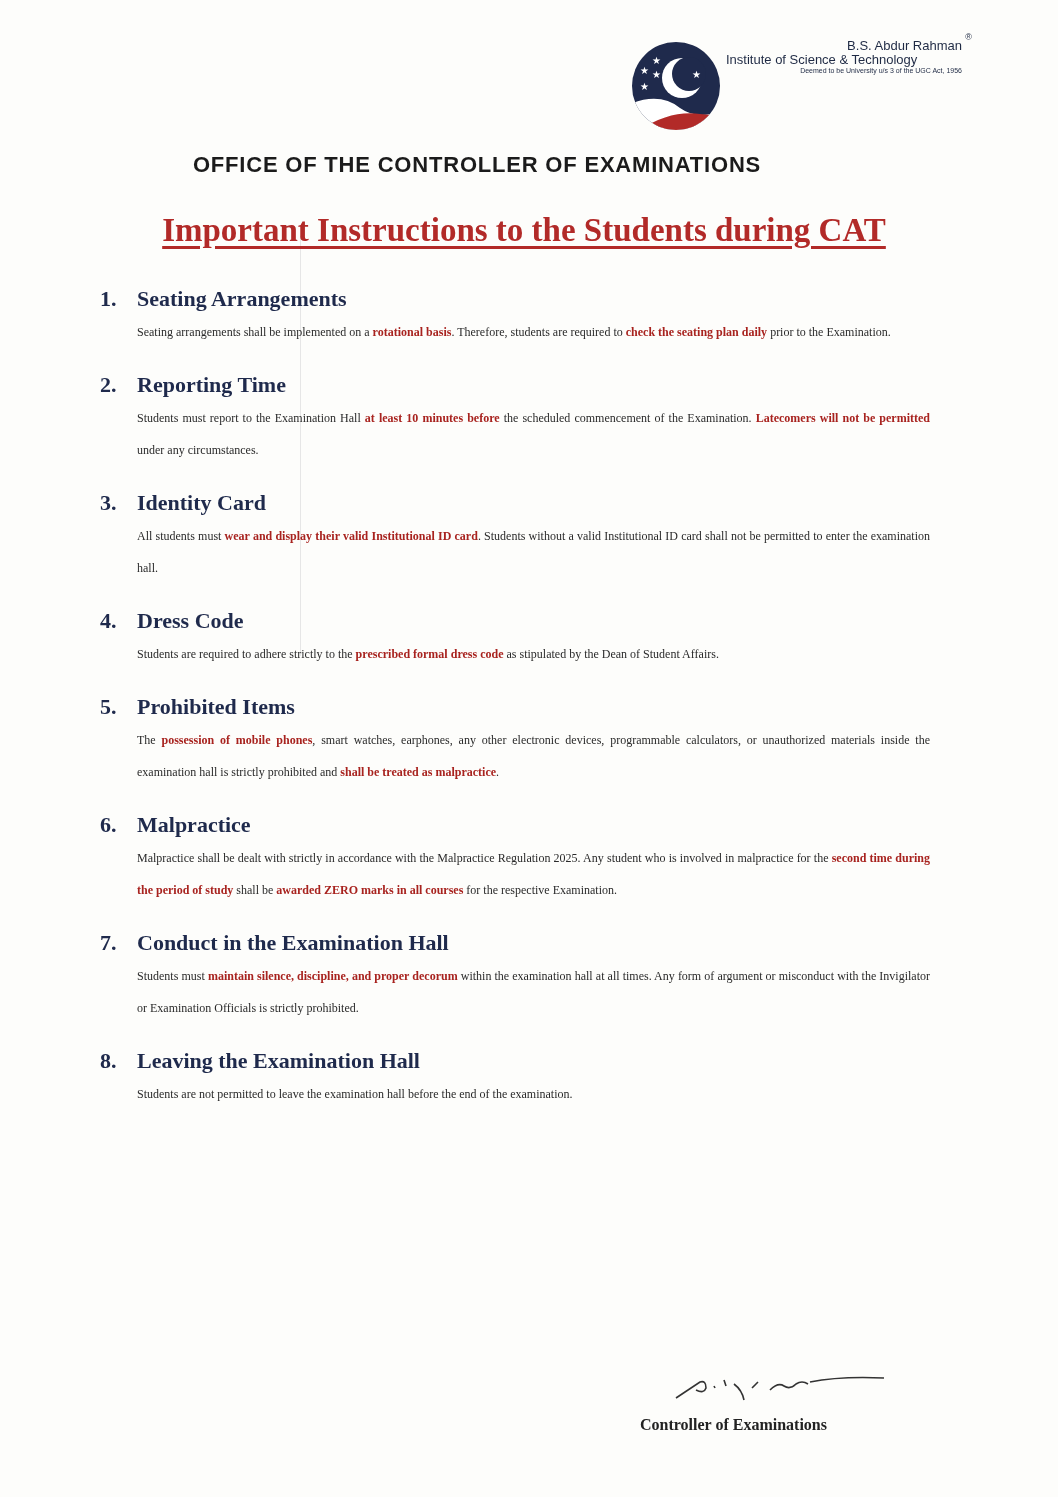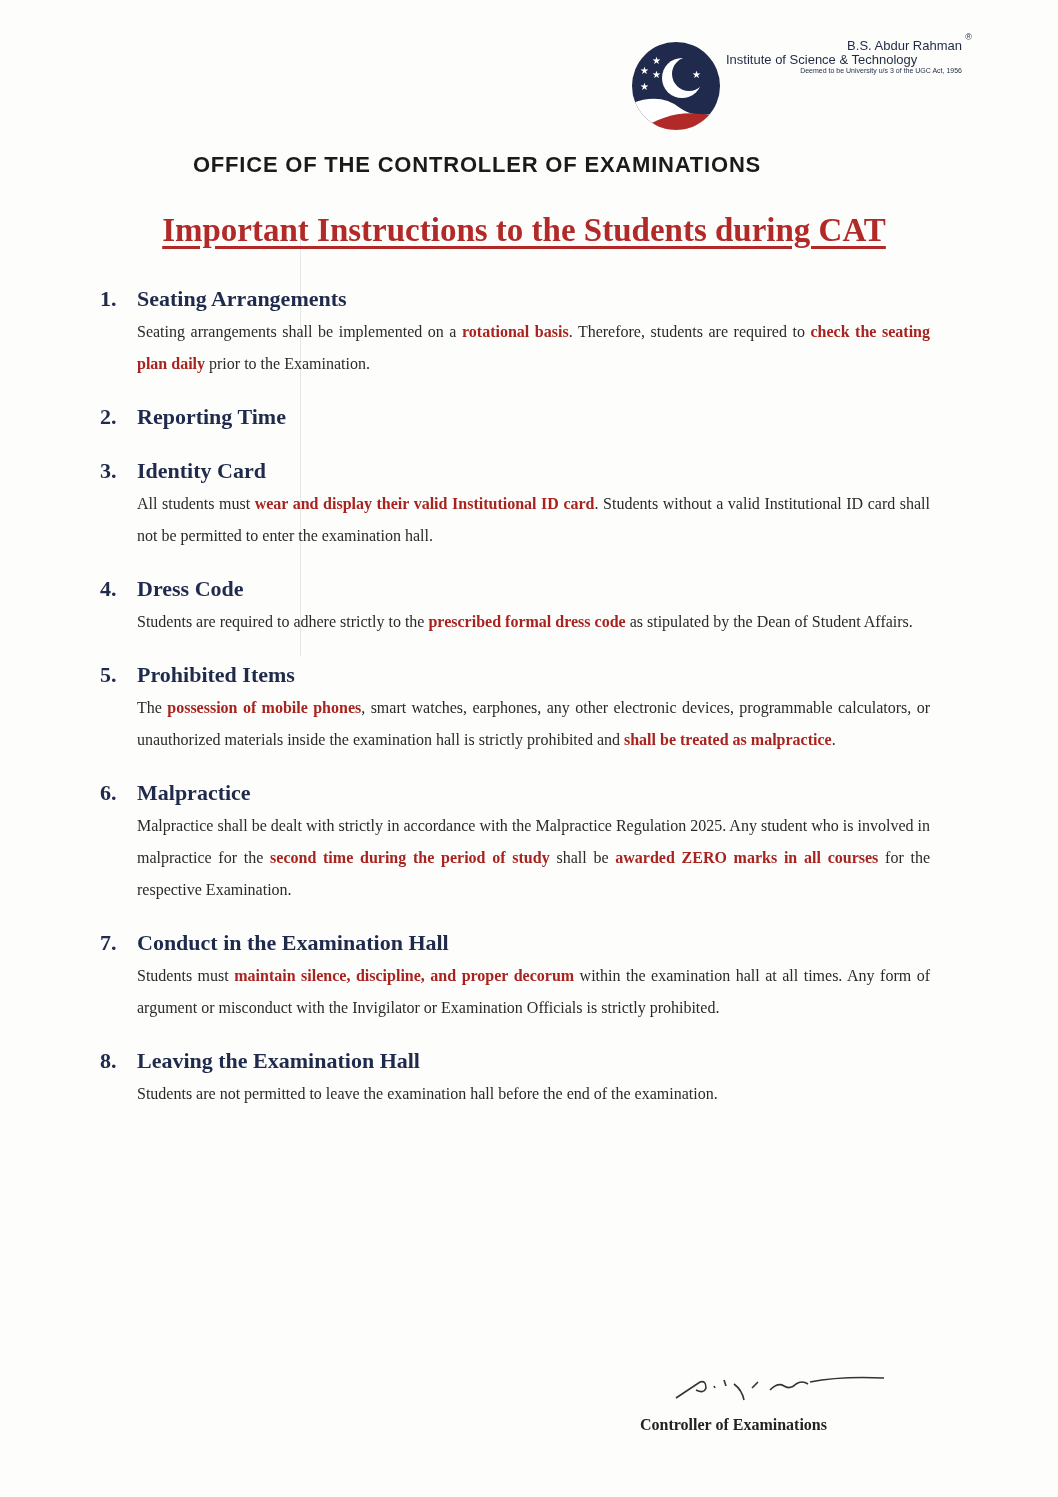--- a/index.html
+++ b/index.html
@@ -10,21 +10,21 @@
   .brand-top sup { position:absolute; right:-2px; top:-6px; font-size:9px; }
   .brand-main { font-size:50px; font-weight:bold; color:#1f2a44; line-height:46px; letter-spacing:0.5px; margin-top:-2px; }
   .brand-sub { font-size:13px; color:#1f2a44; line-height:14px; }
   .brand-deemed { font-size:7px; color:#1f2a44; text-align:right; padding-right:8px; }
   .office { position:absolute; top:152px; left:0; width:954px; text-align:center; font-family:"Liberation Sans", sans-serif; font-weight:bold; font-size:22px; color:#1b1b1b; letter-spacing:0.8px; }
   .title { position:absolute; top:212px; left:0; width:1048px; text-align:center; font-weight:bold; font-size:33px; color:#b22a28; text-decoration:underline; text-underline-offset:5px; }
   .items { position:absolute; left:100px; top:282px; width:830px; }
   .item { margin-bottom:20px; }
   .item-head { font-size:22px; font-weight:bold; color:#1f2a4c; line-height:34px; display:flex; }
   .item-num { width:37px; }
-  .item-body { margin-left:37px; font-size:16px; line-height:32px; text-align:justify; color:#2a2a2a; }
+  .item-body { margin-left:37px; font-size:12px; line-height:32px; text-align:justify; color:#2a2a2a; }
   .hl { color:#a8231f; font-weight:bold; }
   .sig { position:absolute; left:670px; top:1360px; width:240px; height:50px; }
   .controller { position:absolute; left:640px; top:1416px; font-weight:bold; font-size:16px; color:#222; }
   .speck { position:absolute; left:300px; top:236px; width:1px; height:420px; background:#e6e6e6; }
 </style>
 </head>
 <body>
 
 <div class="speck"></div>
 
@@ -66,20 +66,21 @@
         <span class="item-num">1.</span>
         <span>Seating Arrangements</span>
       </div>
       <div class="item-body"><span>Seating arrangements shall be implemented on a </span><span class="hl">rotational basis</span><span>. Therefore, students are required to </span><span class="hl">check the seating plan daily</span><span> prior to the Examination.</span></div>
     </div>
     <div class="item">
       <div class="item-head">
         <span class="item-num">2.</span>
         <span>Reporting Time</span>
       </div>
+      <div class="item-body"><span>Students must report to the Examination Hall </span><span class="hl">at least 10 minutes before</span><span> the scheduled commencement of the Examination. </span><span class="hl">Latecomers will not be permitted</span><span> under any circumstances.</span></div>
     </div>
     <div class="item">
       <div class="item-head">
         <span class="item-num">3.</span>
         <span>Identity Card</span>
       </div>
       <div class="item-body"><span>All students must </span><span class="hl">wear and display their valid Institutional ID card</span><span>. Students without a valid Institutional ID card shall not be permitted to enter the examination hall.</span></div>
     </div>
     <div class="item">
       <div class="item-head">

